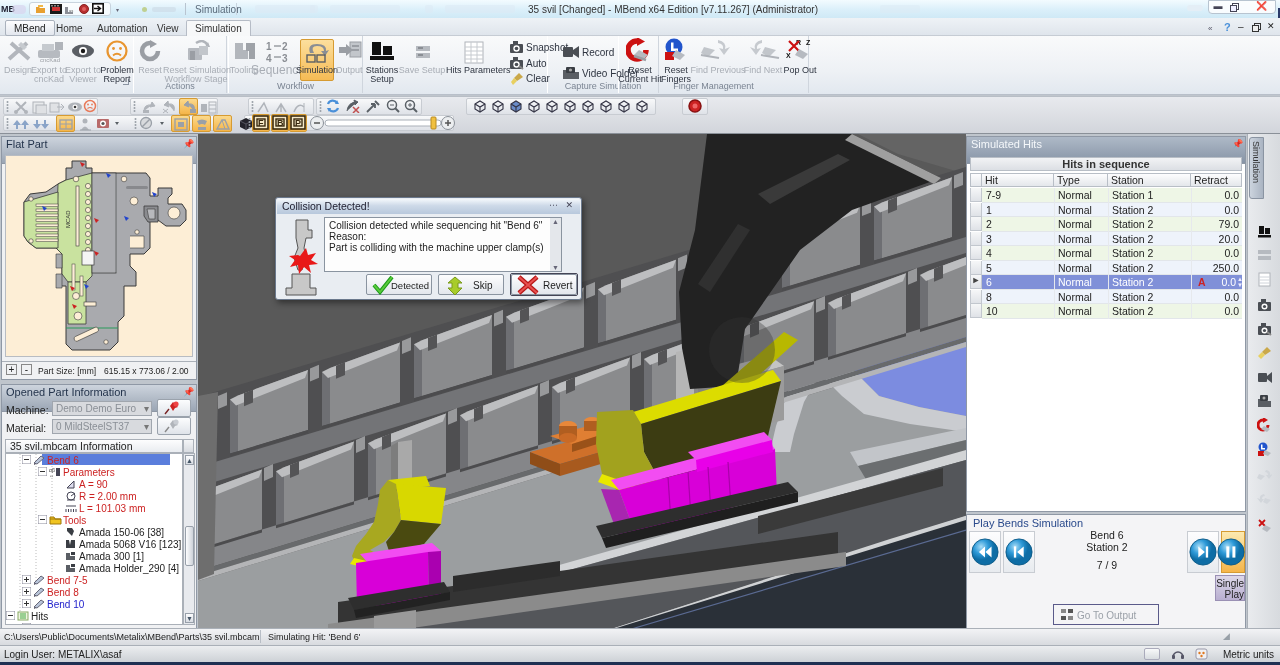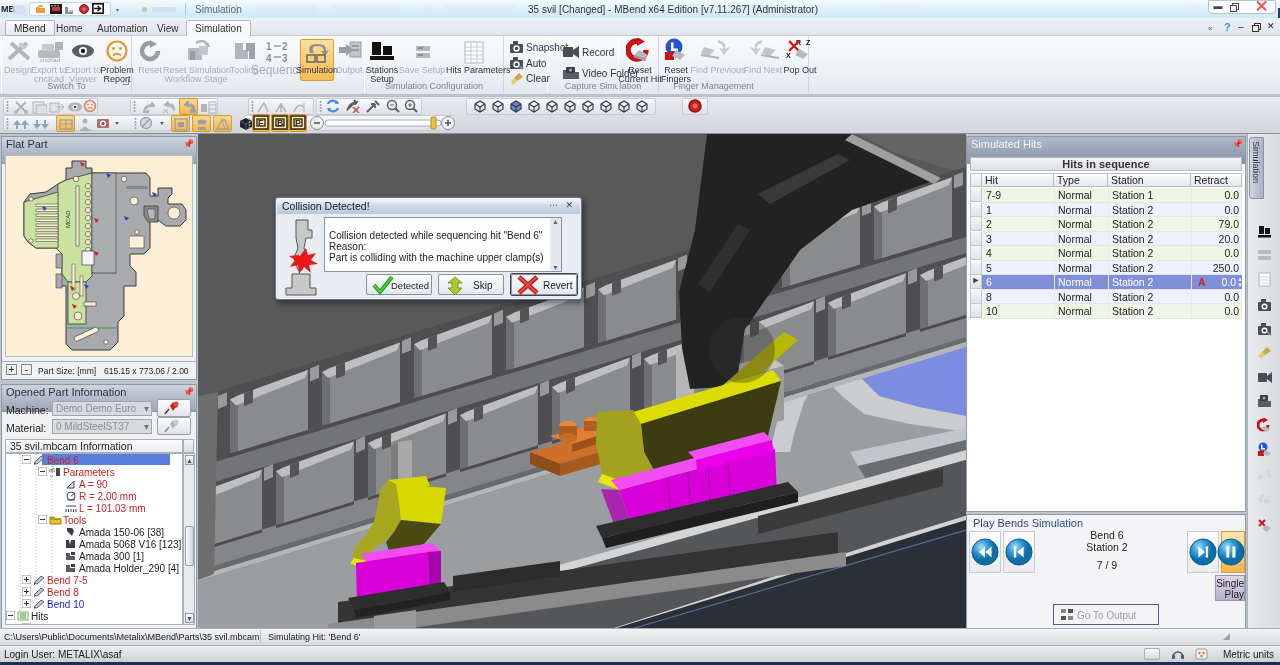--- a/index.html
+++ b/index.html
@@ -99,25 +99,25 @@
     <div style="position:absolute;left:1224px;top:3px;font-size:11px;font-weight:bold;color:#4a90d9;">?</div>
     <div style="position:absolute;left:1238px;top:3px;font-size:10px;color:#333;">–</div>
     <svg width="9" height="9" style="position:absolute;left:1252px;top:5px;">
       <rect x="2.5" y="0.5" width="6" height="6" fill="none" stroke="#333"></rect>
       <rect x="0.5" y="2.5" width="6" height="6" fill="#eee" stroke="#333"></rect>
     </svg>
     <div style="position:absolute;left:1267px;top:3px;font-size:9px;color:#222;">✕</div>
 </div>
 
 <div class="abs" id="ribbon">
-    <div class="rgroup" style="left:1px;width:131px;">
-      <div class="rglabel">Switch To</div>
+    <div class="rgroup" style="left:133px;width:94px;">
+      <div class="rglabel">Actions</div>
     </div>
-    <div class="rgroup" style="left:364px;width:140px;">
-      <div class="rglabel">Simulation Configuration</div>
+    <div class="rgroup" style="left:228px;width:135px;">
+      <div class="rglabel">Workflow</div>
     </div>
     <div class="rgroup" style="left:505px;width:112px;margin-left:42px;">
       <div class="rglabel">Capture Simulation</div>
     </div>
     <div class="rgroup" style="left:618px;width:191px;">
       <div class="rglabel">Finger Management</div>
     </div>
     <div style="position:absolute;left:123px;top:43px;width:6px;height:6px;border-right:1px solid #8a94a2;border-bottom:1px solid #8a94a2;"></div>
     <div style="position:absolute;left:7px;top:4px;"><svg width="24" height="22" viewBox="0 0 24 22">
         <path d="M2 19 L20 3 M4 3 L22 19" stroke="#b2b6bc" stroke-width="4"></path>
@@ -950,21 +950,21 @@
       <polygon points="176.0,482.0 218.0,476.0 218.0,496.0 176.0,496.0" fill="#9a9a9a"></polygon>
       <polygon points="0.0,262.0 20.0,258.0 16.0,440.0 0.0,446.0" fill="#6e6e6e"></polygon>
       <circle cx="544" cy="216" r="33" fill="#333333" fill-opacity="0.35"></circle>
     </svg><div style="position:absolute;left:77px;top:63px;width:307px;height:103px;background:#e9edf2;border:1px solid #6a788c;border-radius:3px;box-shadow:2px 3px 6px rgba(0,0,0,0.45);font-family:'Liberation Sans',sans-serif;">
       <div style="position:absolute;left:1px;top:1px;right:1px;height:15px;background:linear-gradient(#f4f8fc,#cdd9e8 45%,#b8c8dc);border-radius:2px 2px 0 0;font-size:10.5px;color:#223;padding:1px 5px;">Collision Detected!<span style="position:absolute;right:22px;top:1px;color:#445;font-size:9px;">⋯</span><span style="position:absolute;right:7px;top:1px;color:#445;font-size:9px;">✕</span></div>
       <svg width="40" height="80" style="position:absolute;left:6px;top:20px;" viewBox="0 0 40 80">
         <path d="M14 2 L26 2 L26 12 L30 12 L30 20 L24 20 L22 30 L24 40 L20 52 L16 52 L12 40 L16 30 L14 20 Z" fill="#c8c8c8" stroke="#555"></path>
         <path d="M10 56 L28 56 L28 70 L34 70 L34 77 L4 77 L4 70 L10 70 Z" fill="#c8c8c8" stroke="#555"></path>
         <path d="M18 38 l6 -8 l2 7 l8 -2 l-5 7 l7 4 l-9 1 l2 8 l-7 -6 l-5 7 l-1 -9 l-8 2 l5 -7 l-6 -4 l9 -1 Z" fill="#e81818"></path>
       </svg>
-      <div style="position:absolute;left:48px;top:19px;width:238px;height:55px;background:#fdfdfd;border:1px solid #8a94a0;font-size:10px;color:#222;padding:12px 4px;line-height:11px;">Collision detected while sequencing hit "Bend 6"<br>Reason:<br>Part is colliding with the machine upper clamp(s)</div>
+      <div style="position:absolute;left:48px;top:19px;width:238px;height:55px;background:#fdfdfd;border:1px solid #8a94a0;font-size:10px;color:#222;padding:2px 4px;line-height:11px;">Collision detected while sequencing hit "Bend 6"<br>Reason:<br>Part is colliding with the machine upper clamp(s)</div>
       <div style="position:absolute;left:274px;top:20px;width:11px;height:53px;background:#e4e7eb;">
         <span style="position:absolute;top:0;left:2px;font-size:7px;color:#667;">▲</span>
         <span style="position:absolute;bottom:0;left:2px;font-size:7px;color:#667;">▼</span>
       </div>
       <div style="position:absolute;left:90px;top:76px;width:66px;height:21px;background:linear-gradient(#fdfdfe,#e2e6ec);border:1px solid #8a94a0;border-radius:2px;">
         <svg width="24" height="20" style="position:absolute;left:4px;top:0px;" viewBox="0 0 24 20">
           <path d="M3 10 L9 17 L21 2" stroke="#1a9a1a" stroke-width="4" fill="none"></path>
           <path d="M3 10 L9 17 L21 2" stroke="#5aca3a" stroke-width="2" fill="none"></path>
         </svg>
         <span style="position:absolute;left:24px;top:5px;font-size:9.5px;color:#222;">Detected</span>

